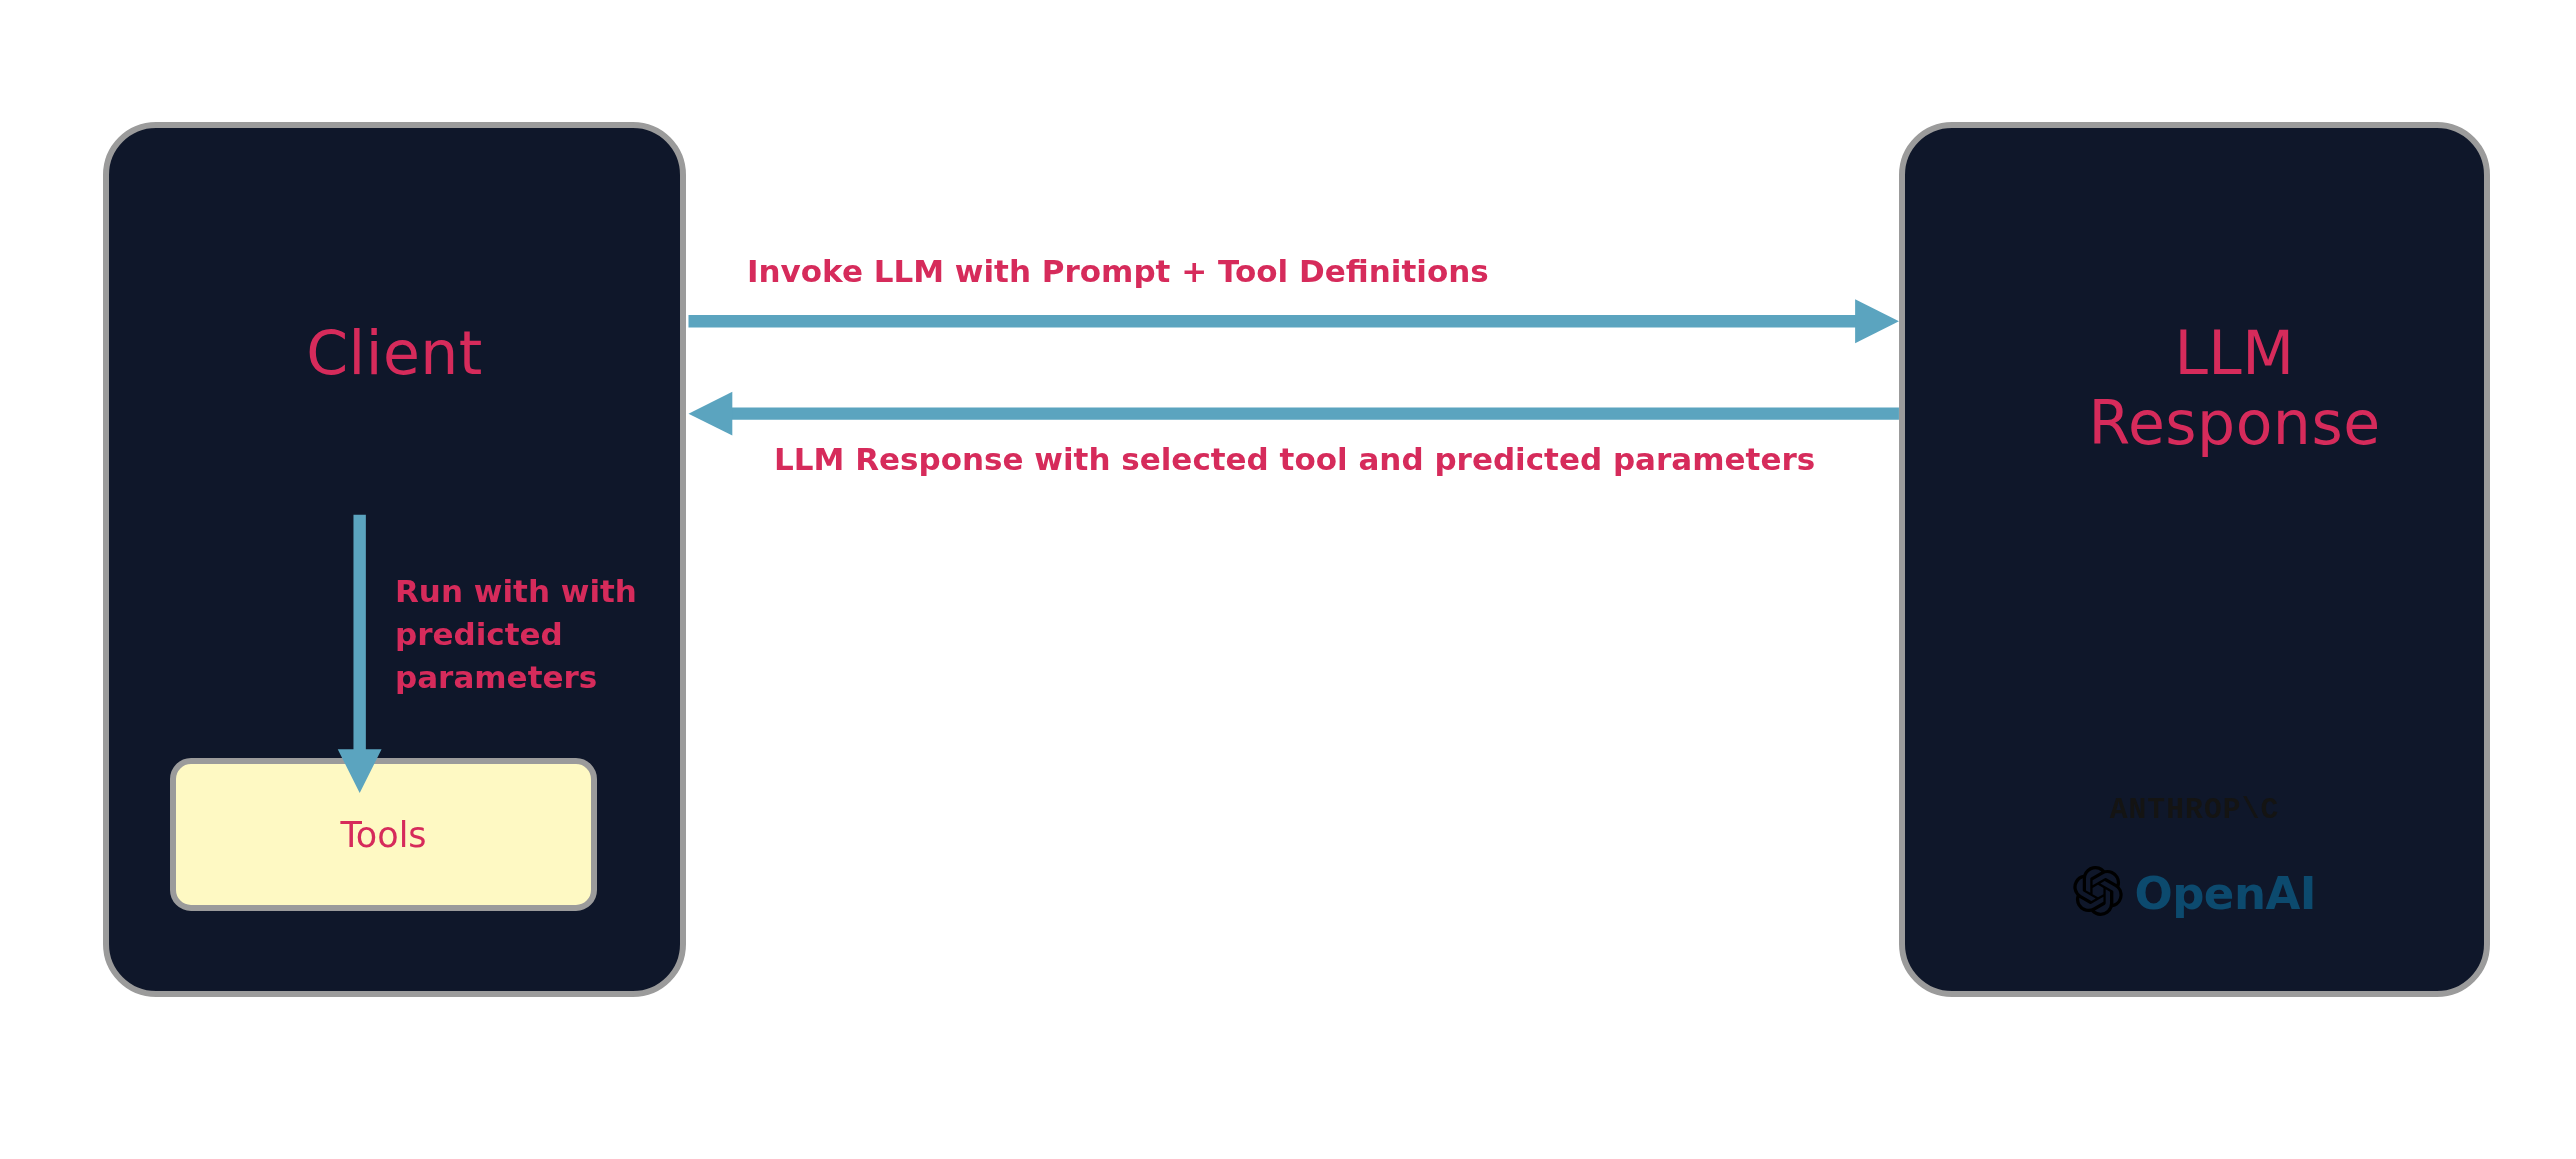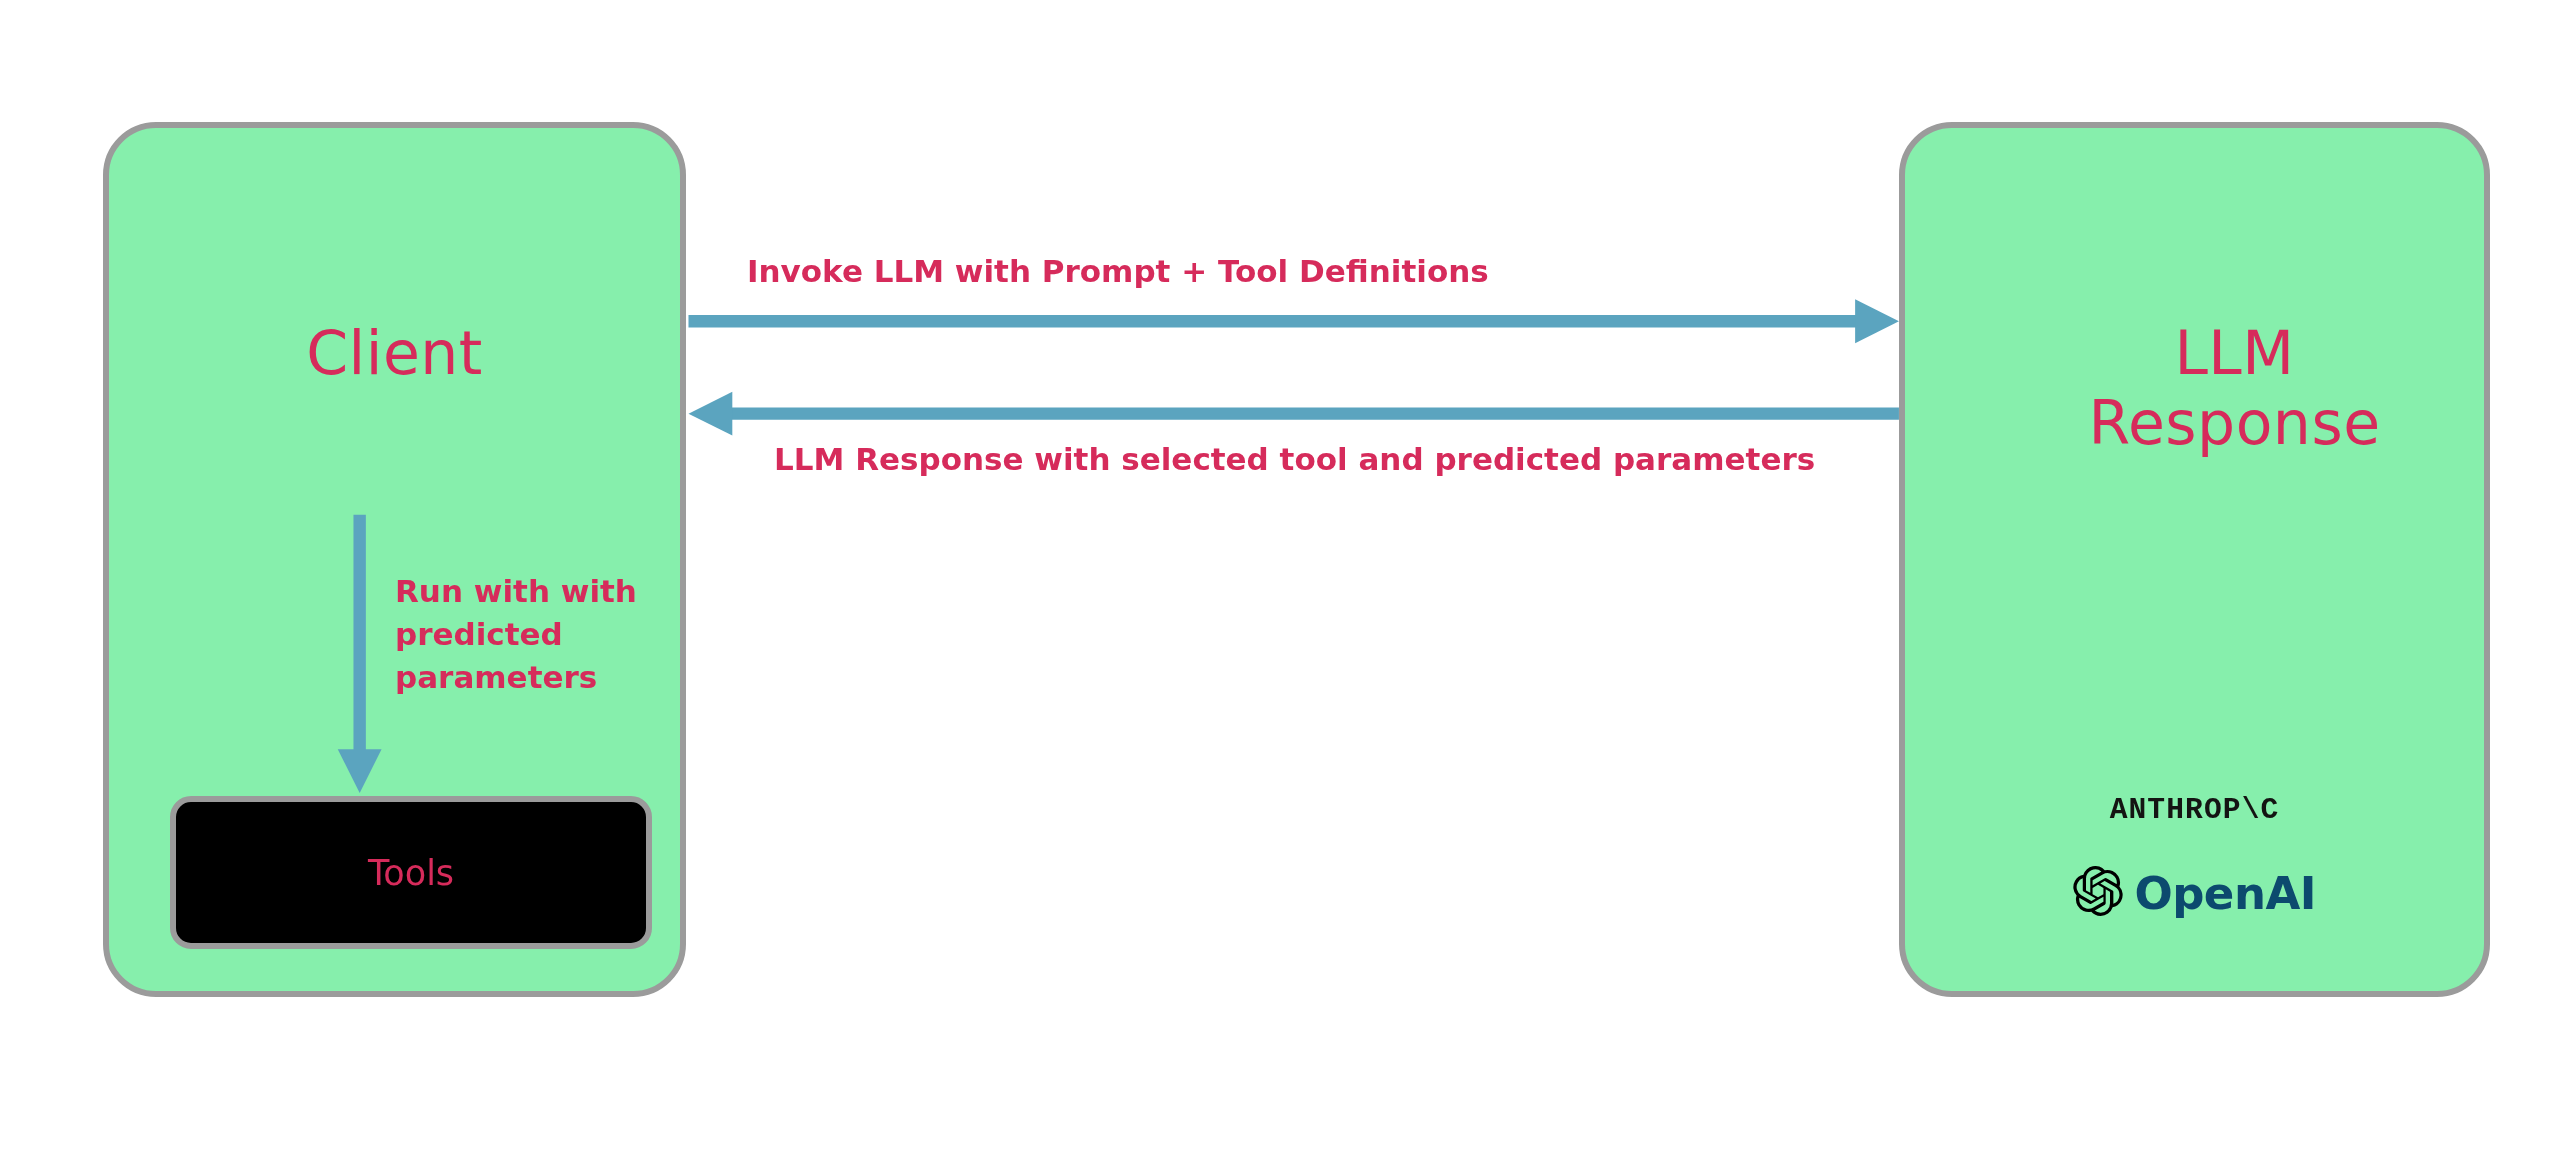--- a/index.html
+++ b/index.html
@@ -15,21 +15,21 @@
   }
   .canvas {
     position: relative;
     width: 2576px;
     height: 1159px;
   }
 
   
   .box {
     position: absolute;
-    background: #86efac;
+    background: #0f172a;
     border: 6.7px solid #9b9b9b;
     border-radius: 53px;
     box-sizing: border-box;
   }
   #client-box {
     left: 103px;
     top: 122px;
     width: 583px;
     height: 875px;
   }
@@ -56,24 +56,24 @@
   }
   #provider-title {
     top: 191px;
     margin-left: 40px;
   }
 
   
   #tools-box {
     position: absolute;
     left: 170px;
-    top: 796px;
-    width: 482px;
+    top: 758px;
+    width: 427px;
     height: 153px;
-    background: #000000;
+    background: #fef9c3;
     border: 6.7px solid #9b9b9b;
     border-radius: 21px;
     box-sizing: border-box;
   }
   #tools-label {
     position: absolute;
     left: 0;
     top: 51px;
     width: 100%;
     text-align: center;

